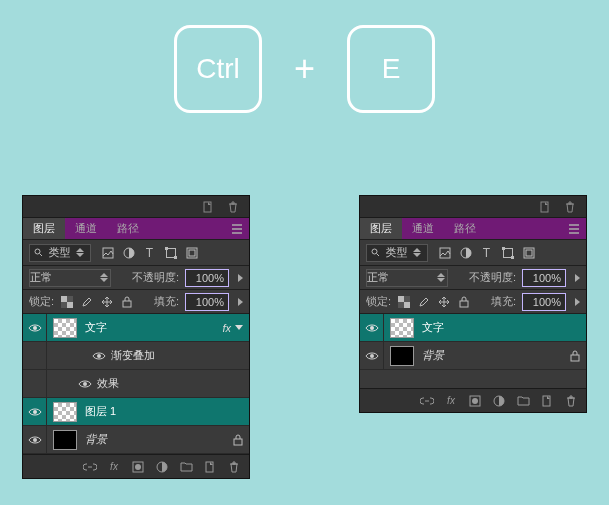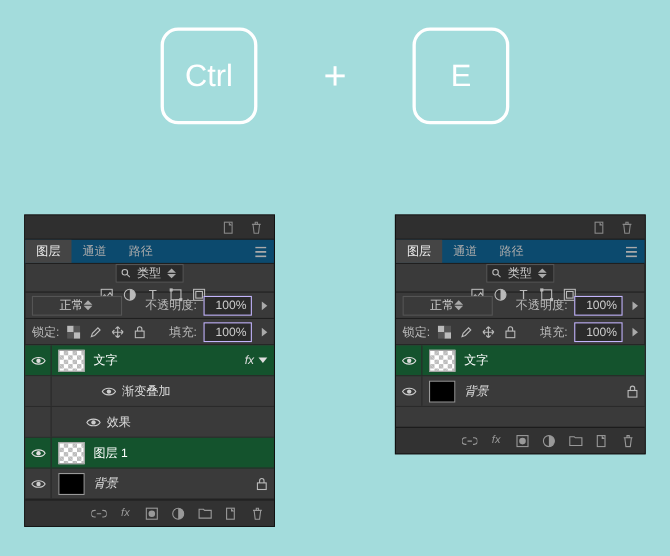--- a/index.html
+++ b/index.html
@@ -8,21 +8,21 @@
   width: 609px;
   height: 505px;
   font-family: "Microsoft YaHei", Arial, sans-serif;
   position: relative;
   overflow: hidden;
 }
 .keys-row {
   display: flex;
   align-items: center;
   justify-content: center;
-  gap: 60px;
+  gap: 32px;
   padding-top: 25px;
 }
 .keycap {
   width: 88px;
   height: 88px;
   border: 3px solid #fff;
   border-radius: 16px;
   color: #fff;
   font-size: 28px;
   display: flex;
@@ -51,21 +51,21 @@
   align-items: center;
   justify-content: flex-end;
   gap: 12px;
   padding-right: 10px;
 }
 .panel-top svg { fill: #888; }
 .tabbar {
   height: 22px;
   display: flex;
   align-items: stretch;
-  background: #0c4a6e;
+  background: #701a75;
   border-bottom: 1px solid #1f1f1f;
 }
 .tab {
   padding: 0 10px;
   display: flex;
   align-items: center;
   color: #aaa;
 }
 .tab.active {
   background: #454545;
@@ -78,21 +78,20 @@
   align-items: center;
   justify-content: center;
 }
 .filter-row {
   height: 26px;
   display: flex;
   align-items: center;
   gap: 4px;
   padding: 0 6px;
   border-bottom: 1px solid #1f1f1f;
-  flex-direction: column;
 }
 .kind-select {
   height: 18px;
   width: 62px;
   background: #2b2b2b;
   border: 1px solid #555;
   display: flex;
   align-items: center;
   justify-content: space-between;
   padding: 0 4px;
@@ -124,22 +123,22 @@
   padding: 0 6px;
   border-bottom: 1px solid #1f1f1f;
 }
 .blend-select {
   height: 18px;
   width: 82px;
   background: #3a3a3a;
   border: 1px solid #555;
   display: flex;
   align-items: center;
-  justify-content: center;
-  padding: 0 16px;
+  justify-content: space-between;
+  padding: 0 0;
 }
 .label { color: #bbb; }
 .num-box {
   height: 18px;
   width: 44px;
   background: #2b2b2b;
   border: 1px solid #c4b5fd;
   display: flex;
   align-items: center;
   justify-content: flex-end;
@@ -154,21 +153,21 @@
 }
 .lock-icons { display: flex; gap: 6px; }
 .lock-icons .fi { width: 14px; height: 14px; }
 .layers { background: #3a3a3a; }
 .layer {
   height: 28px;
   display: flex;
   align-items: center;
   border-bottom: 1px solid #2a2a2a;
 }
-.layer.selected { background: #14532d; }
+.layer.selected { background: #0f766e; }
 .eye-cell {
   width: 24px;
   display: flex;
   align-items: center;
   justify-content: center;
   border-right: 1px solid #2a2a2a;
   height: 100%;
 }
 .eye-cell.blank { background: #3a3a3a; }
 .spacer { width: 6px; }

